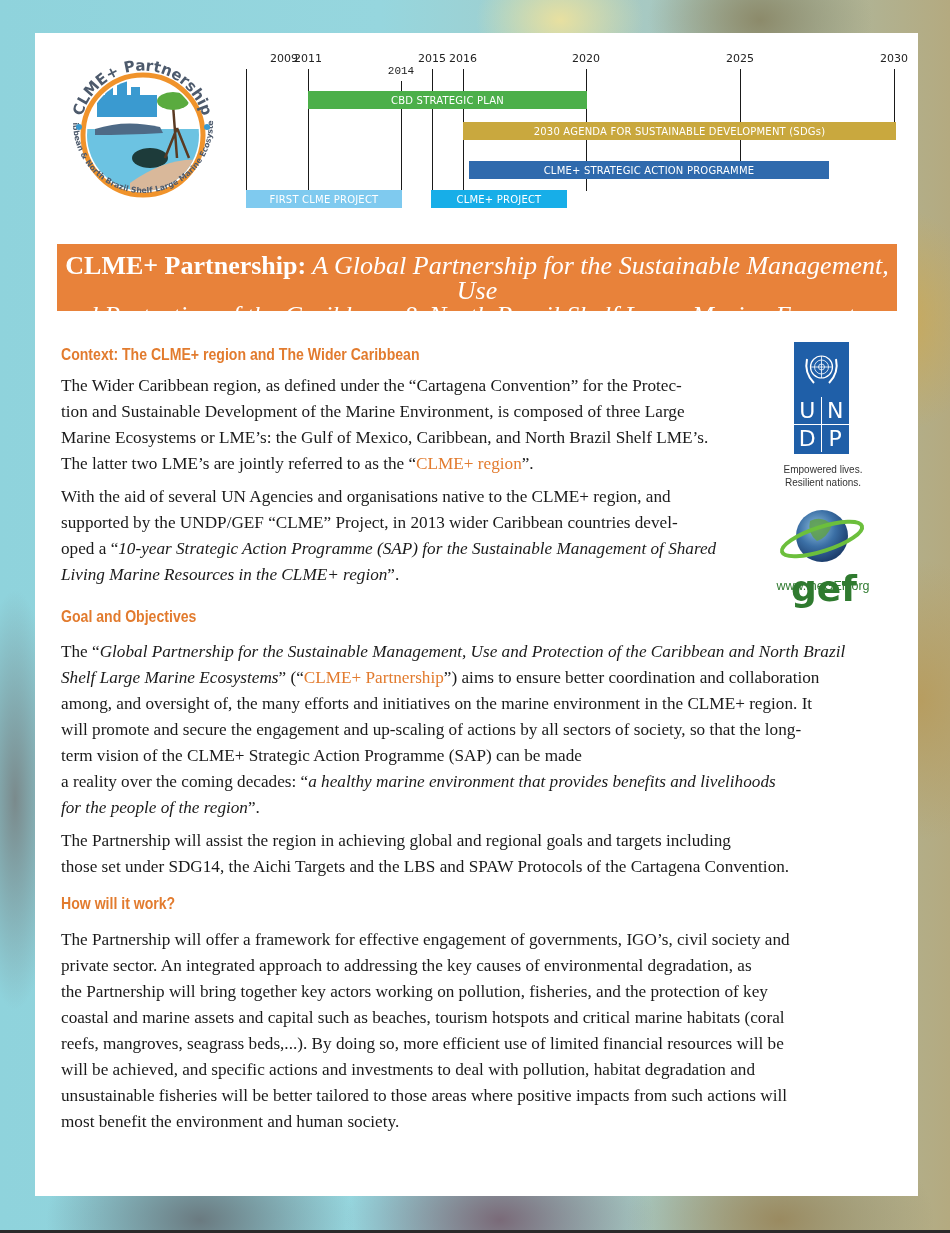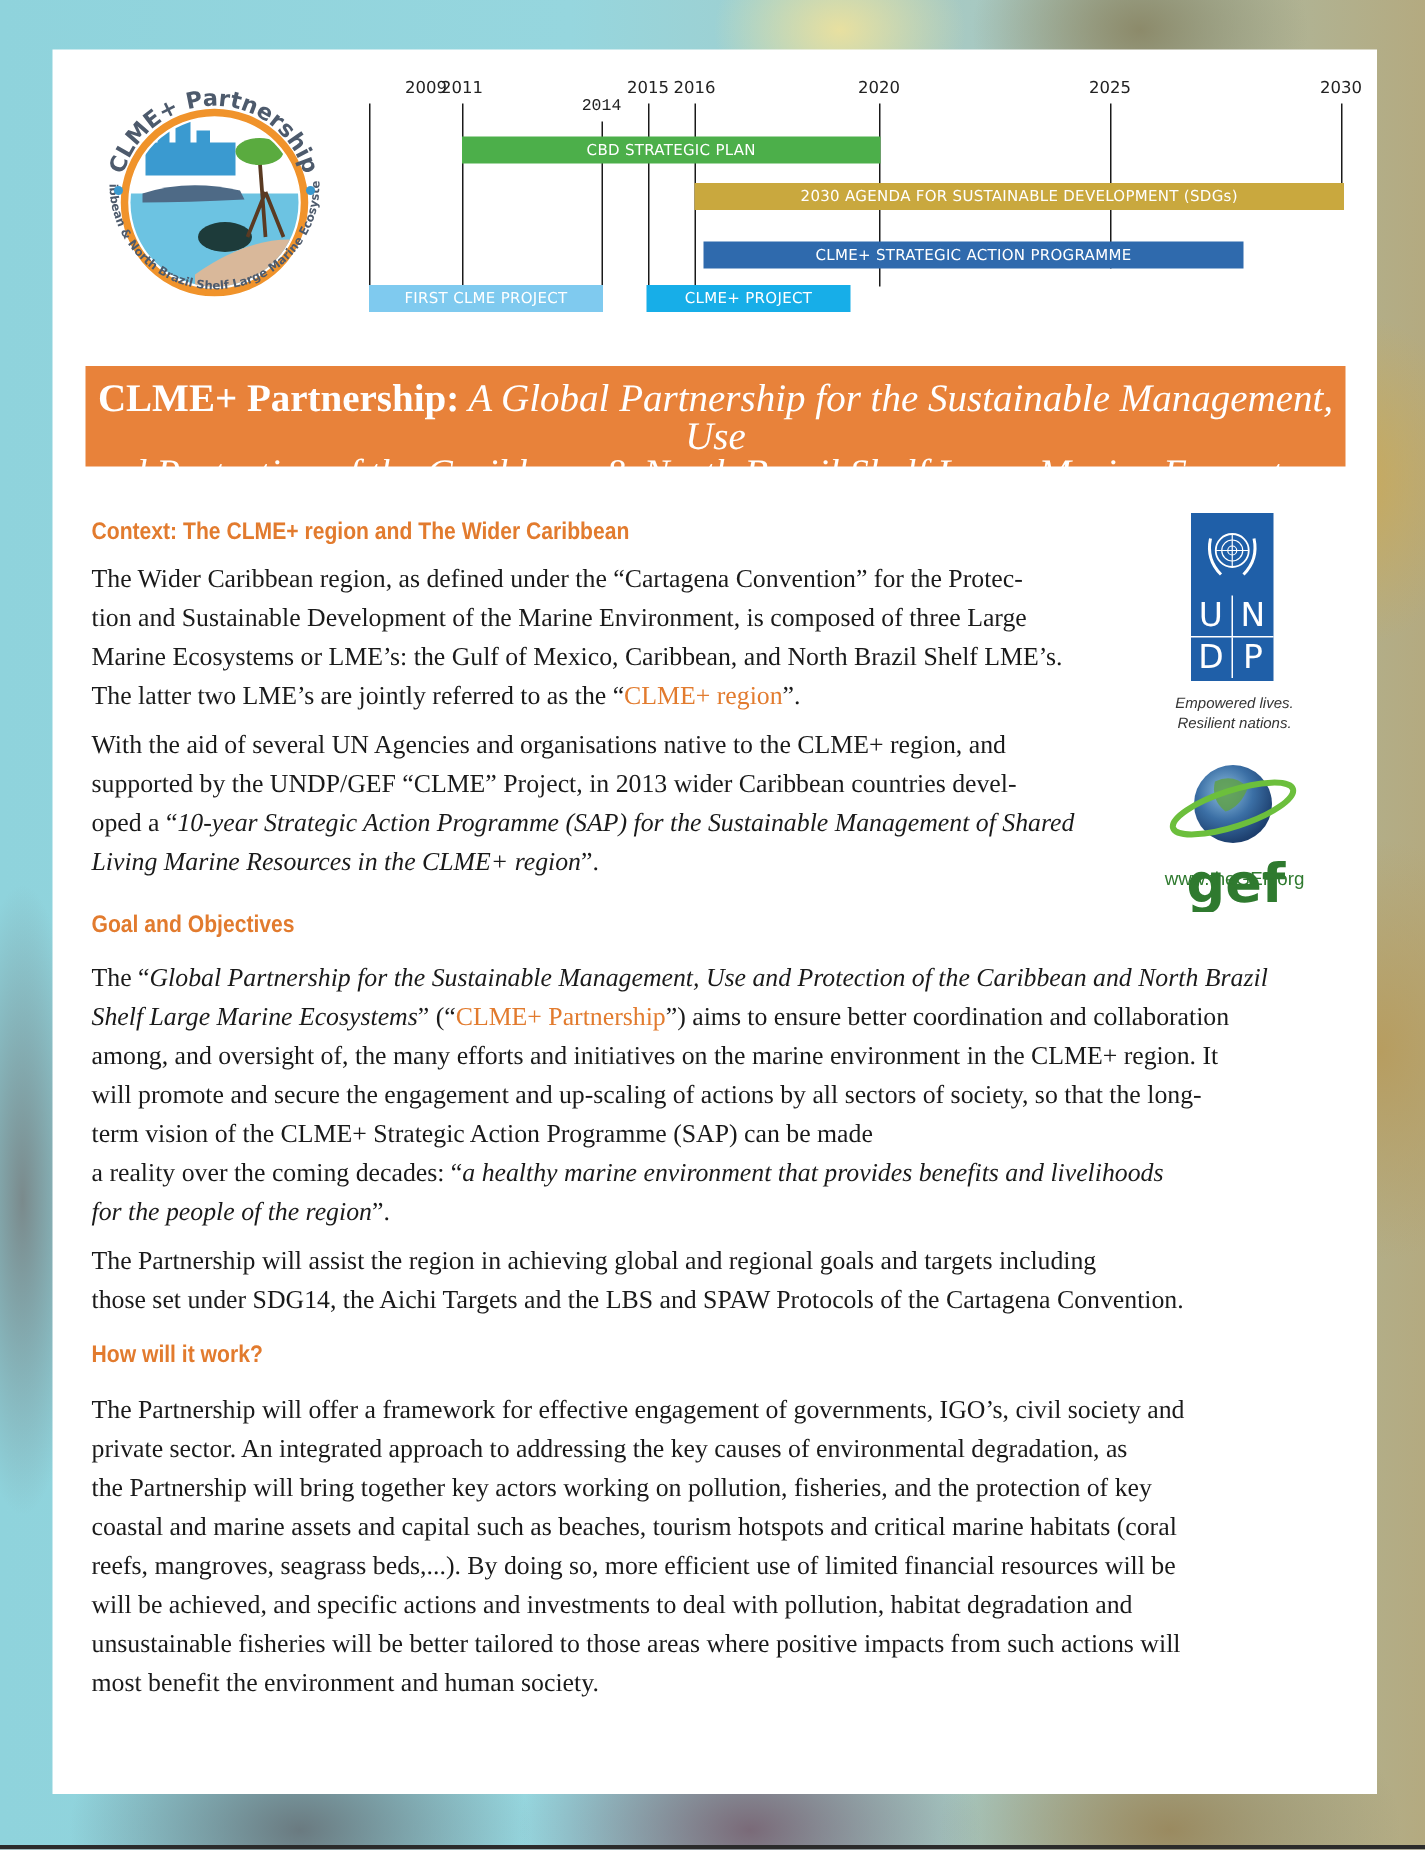--- a/index.html
+++ b/index.html
@@ -80,21 +80,21 @@
     .undp .letters {
       position: absolute; left: 0; top: 55px; width: 55px;
       display: grid; grid-template-columns: 1fr 1fr; color: #fff;
       font-family: "DejaVu Sans", sans-serif; font-size: 22px; line-height: 27px;
       text-align: center;
     }
     .undp .letters span:nth-child(1), .undp .letters span:nth-child(2) { border-bottom: 1.5px solid #fff; }
     .undp .letters span:nth-child(1), .undp .letters span:nth-child(3) { border-right: 1.5px solid #fff; }
     .undp-tagline {
       position: absolute; left: 738px; top: 430px; width: 100px; text-align: center;
-      font-family: "Liberation Sans", sans-serif; font-style: italic; font-size: 10px;
+      font-family: "Liberation Sans", sans-serif; font-size: 10px;
       line-height: 13px; color: #333;
     }
     .gef {
       position: absolute; left: 742px; top: 470px; width: 95px; height: 105px;
     }
     .gef-url {
       position: absolute; left: 728px; top: 546px; width: 120px; text-align: center;
       font-family: "Liberation Sans", sans-serif; font-size: 12.5px; color: #2f7a2f;
     }
   </style>

